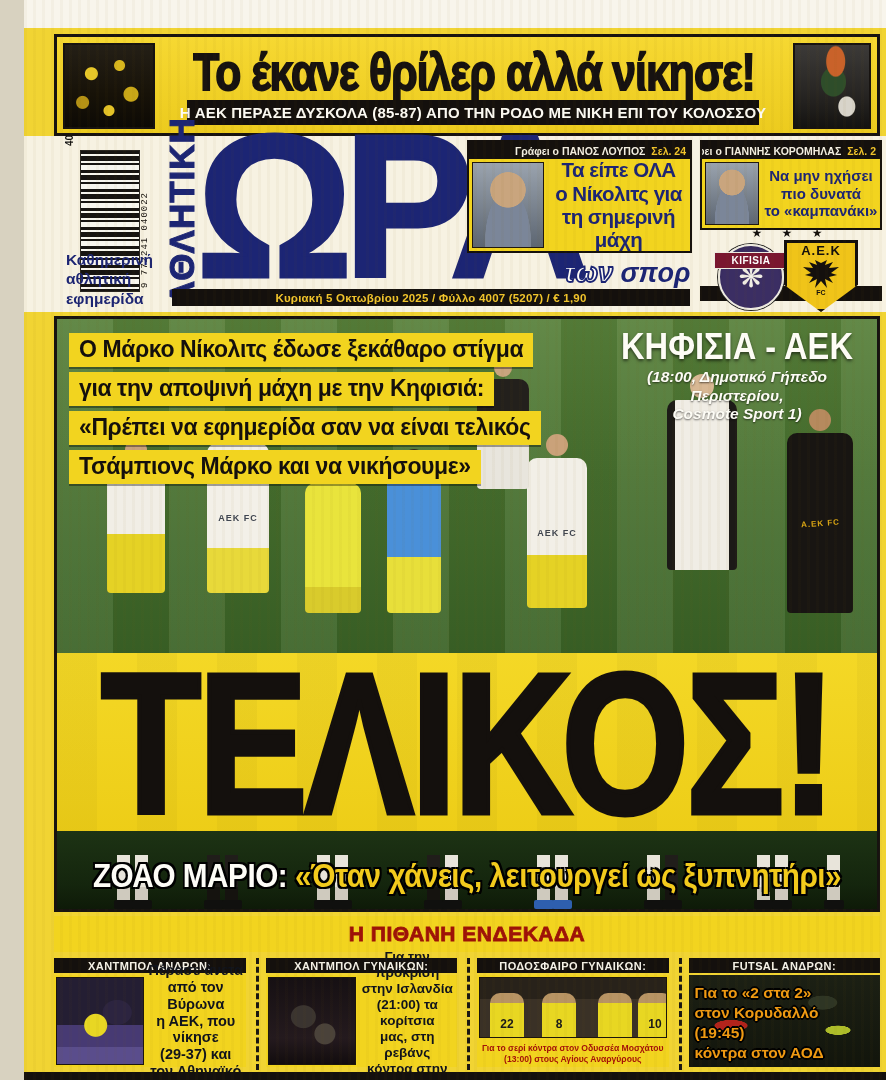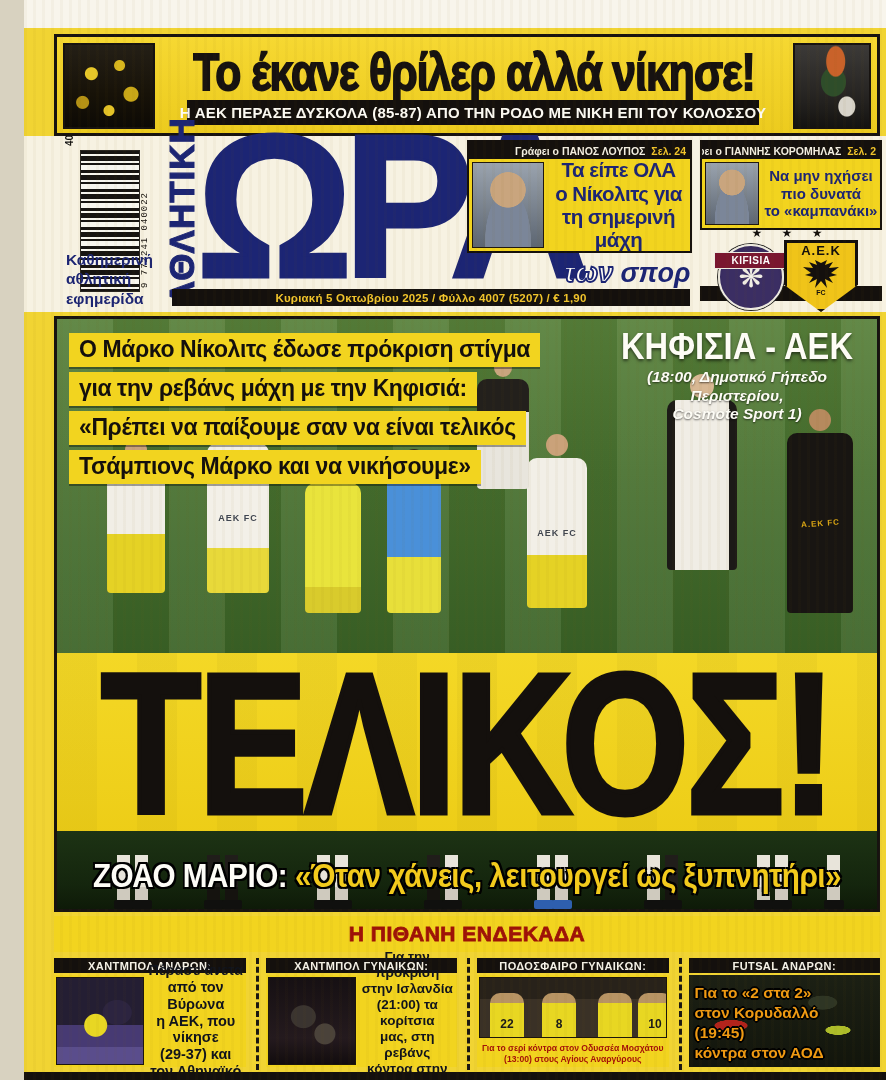--- a/index.html
+++ b/index.html
@@ -267,23 +267,23 @@
           <div class="torso" style="width:70px;height:170px;background:linear-gradient(90deg,#1c1a17 0 12%,#f0ede5 12% 88%,#1c1a17 88%)"></div>
         </div>
       <div class="fig" style="left:730px;top:90px">
           <div class="head" style="background:#b68a5e"></div>
           <div class="torso" style="width:66px;height:180px;background:#181512">
             <span class="staff-label">Α.ΕΚ FC</span>
           </div>
         </div>
     </div>
 
-    <div class="kicker-line" style="top:14px">Ο Μάρκο Νίκολιτς έδωσε πρόκριση στίγμα</div>
-    <div class="kicker-line" style="top:53px">για την ρεβάνς μάχη με την Κηφισιά:</div>
-    <div class="kicker-line" style="top:92px">«Πρέπει να παίξουμε σαν να είναι τελικός</div>
+    <div class="kicker-line" style="top:14px">Ο Μάρκο Νίκολιτς έδωσε ξεκάθαρο στίγμα</div>
+    <div class="kicker-line" style="top:53px">για την αποψινή μάχη με την Κηφισιά:</div>
+    <div class="kicker-line" style="top:92px">«Πρέπει να εφημερίδα σαν να είναι τελικός</div>
     <div class="kicker-line" style="top:131px">Τσάμπιονς Μάρκο και να νικήσουμε»</div>
 
     <div class="match-block">
       <div class="match-title">ΚΗΦΙΣΙΑ - ΑΕΚ</div>
       <div class="match-details">(18:00, Δημοτικό Γήπεδο
 Περιστερίου,
 Cosmote Sport 1)</div>
     </div>
 
     <div class="big-band">

